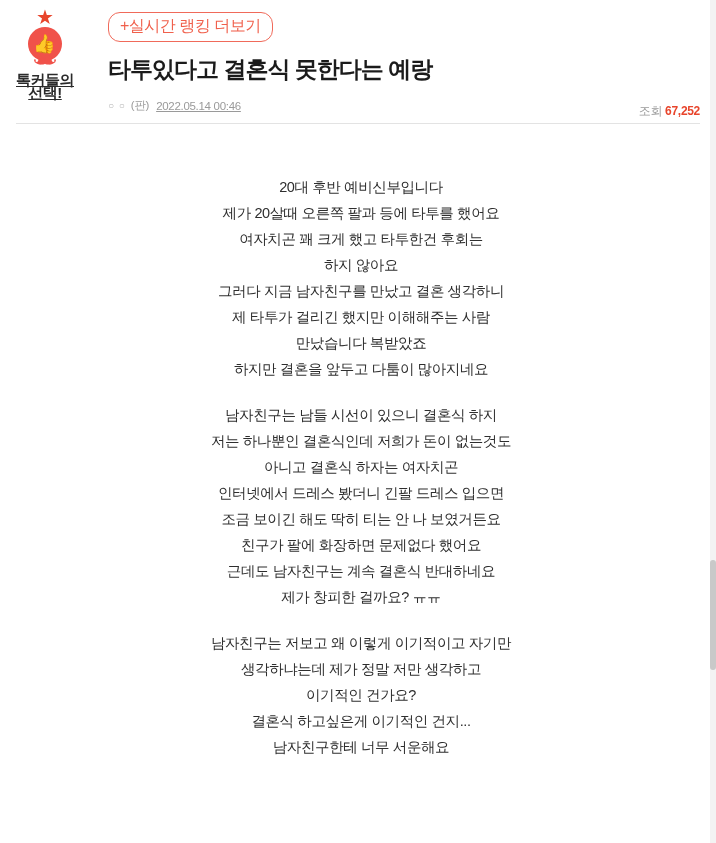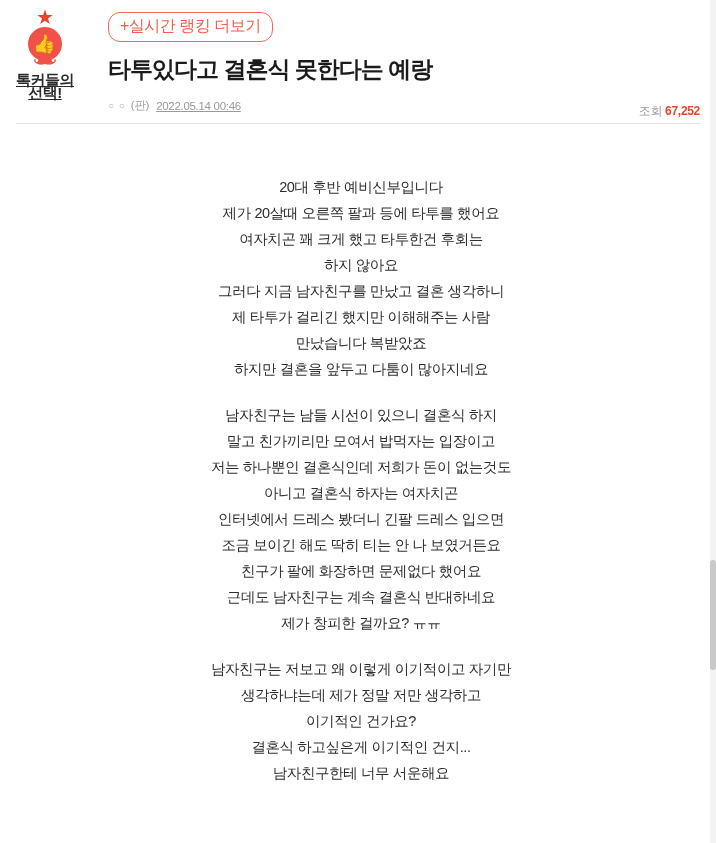--- a/index.html
+++ b/index.html
@@ -208,21 +208,20 @@
     <div>여자치곤 꽤 크게 했고 타투한건 후회는</div>
     <div>하지 않아요</div>
     <div>그러다 지금 남자친구를 만났고 결혼 생각하니</div>
     <div>제 타투가 걸리긴 했지만 이해해주는 사람</div>
     <div>만났습니다 복받았죠</div>
     <div>하지만 결혼을 앞두고 다툼이 많아지네요</div>
   </div>
 
   <div class="para">
     <div>남자친구는 남들 시선이 있으니 결혼식 하지</div>
-    <div>말고 친가끼리만 모여서 밥먹자는 입장이고</div>
     <div>저는 하나뿐인 결혼식인데 저희가 돈이 없는것도</div>
     <div>아니고 결혼식 하자는 여자치곤</div>
     <div>인터넷에서 드레스 봤더니 긴팔 드레스 입으면</div>
     <div>조금 보이긴 해도 딱히 티는 안 나 보였거든요</div>
     <div>친구가 팔에 화장하면 문제없다 했어요</div>
     <div>근데도 남자친구는 계속 결혼식 반대하네요</div>
     <div>제가 창피한 걸까요? ㅠㅠ</div>
   </div>
 
   <div class="para">

